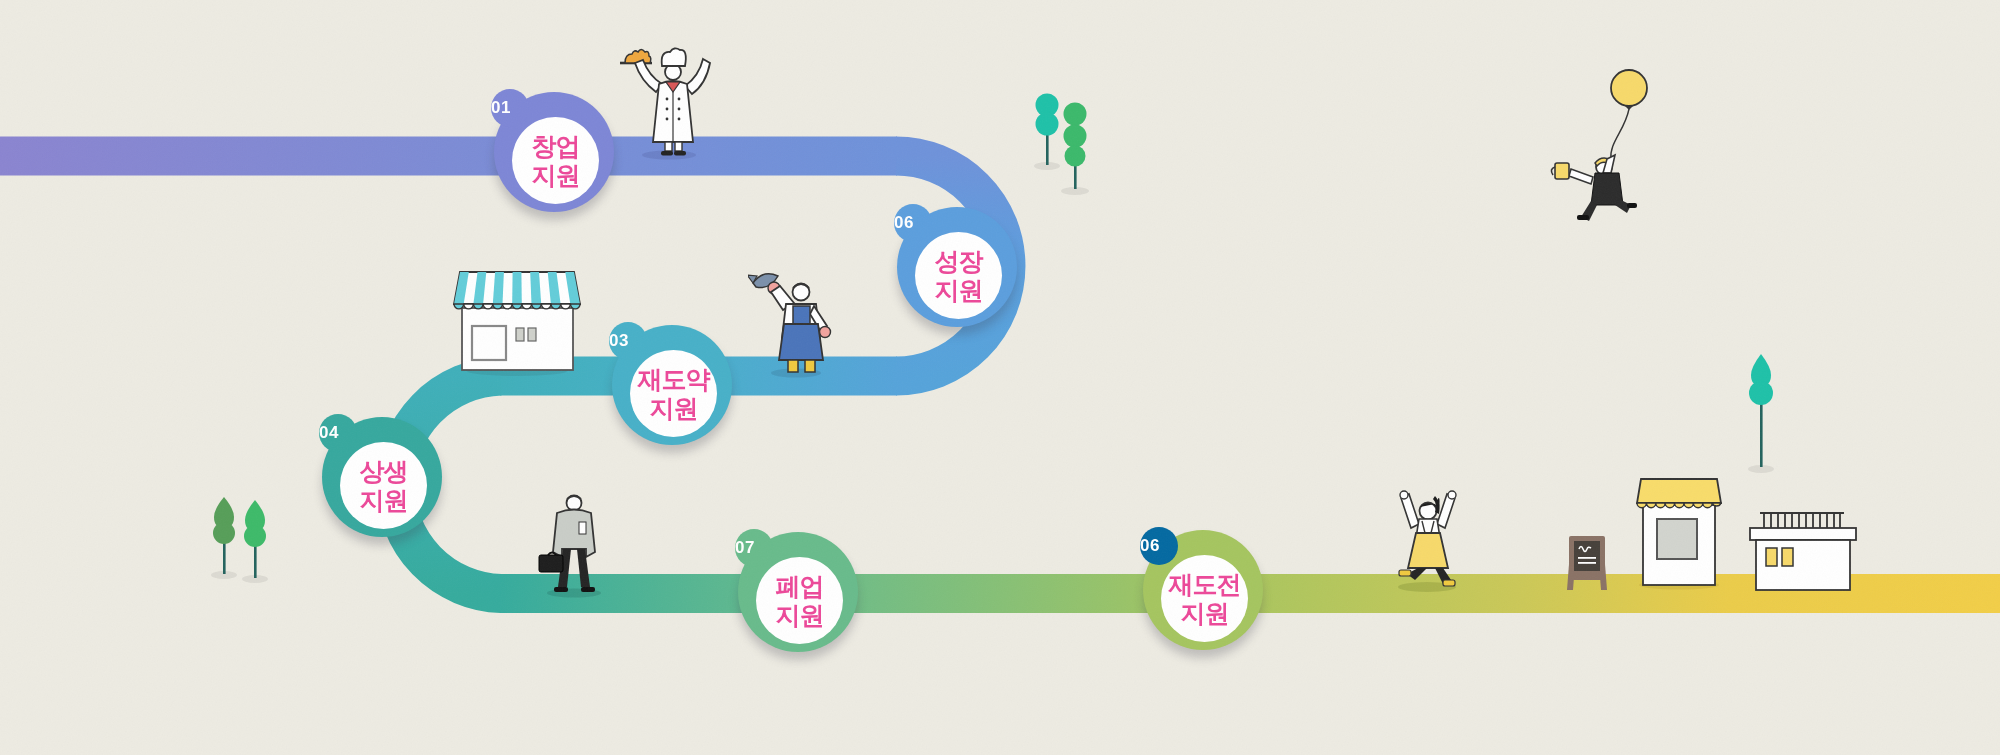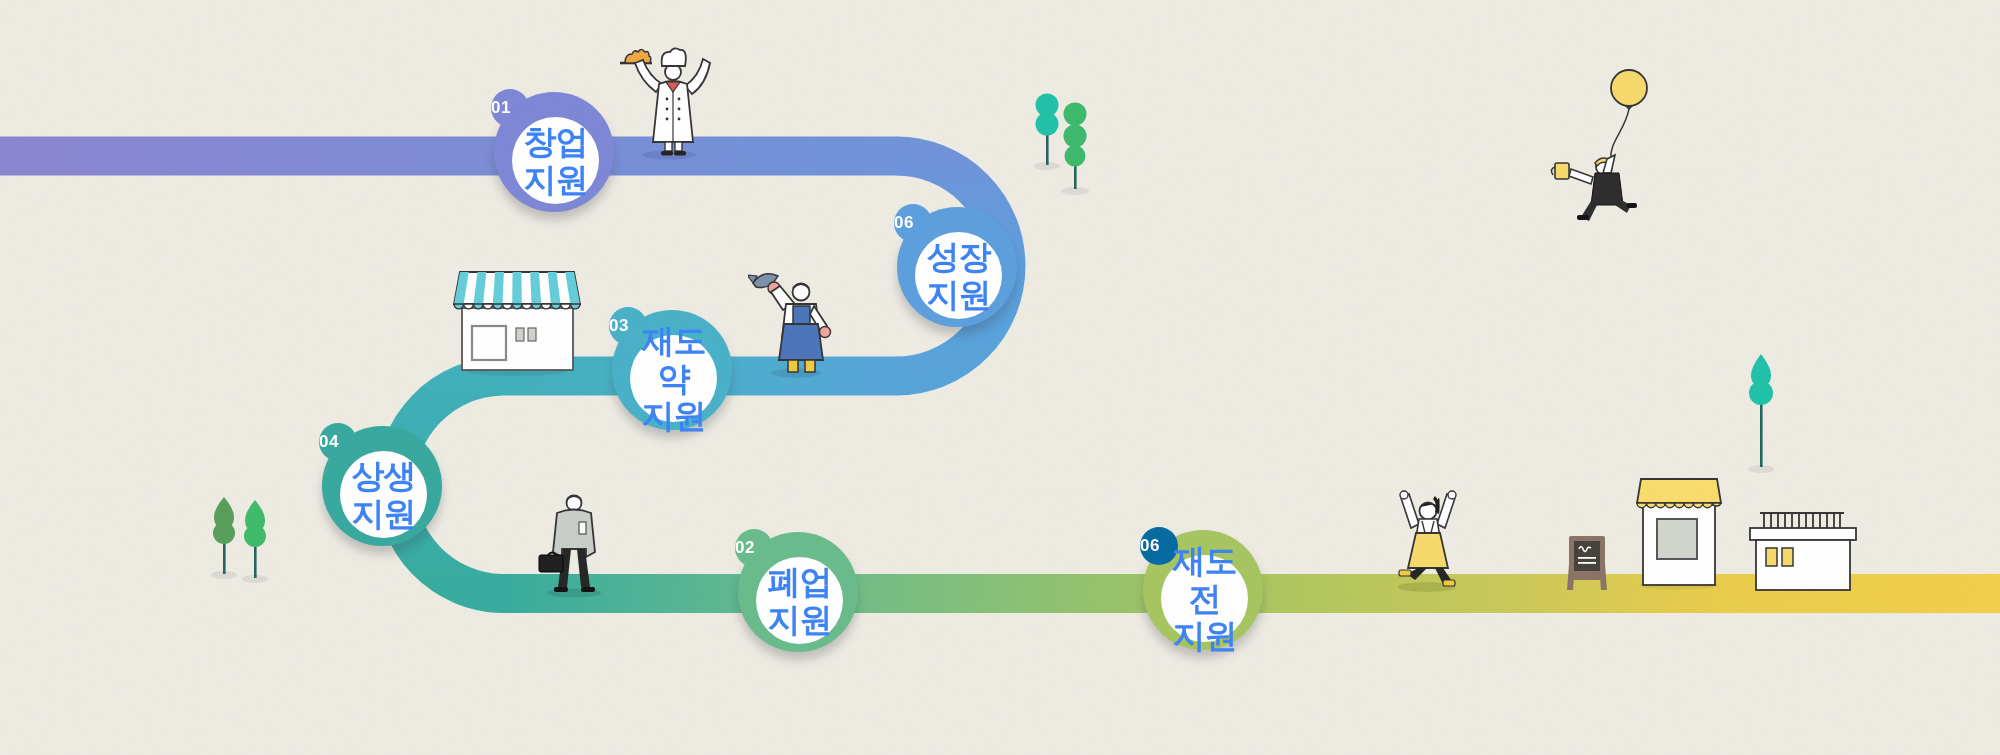--- a/index.html
+++ b/index.html
@@ -9,22 +9,22 @@
   .path-layer{left:0;top:0;}
   .grain{left:0;top:0;pointer-events:none;}
   .node{position:absolute;width:120px;height:120px;}
   .node-ring{position:absolute;left:0;top:0;width:120px;height:120px;border-radius:50%;
              box-shadow:0 8px 10px rgba(60,60,75,.25);}
   .node-badge{position:absolute;left:-3px;top:-3px;width:38px;height:38px;border-radius:50%;
               display:flex;align-items:center;justify-content:flex-start;
               color:#fff;font-size:17px;font-weight:bold;letter-spacing:.5px;}
   .node-inner{position:absolute;left:18px;top:25px;width:87px;height:87px;border-radius:50%;
               background:#fff;display:flex;align-items:center;justify-content:center;}
-  .node-label{white-space:pre-line;text-align:center;font-size:33px;font-weight:bold;
-              color:#3b82f6;line-height:1.14;letter-spacing:-1px;}
+  .node-label{white-space:pre-line;text-align:center;font-size:25px;font-weight:bold;
+              color:#ec4899;line-height:1.14;letter-spacing:-1px;}
 </style>
 </head>
 <body>
 
 <div class="stage">
 
   <svg class="path-layer" width="2000" height="755" viewBox="0 0 2000 755">
     <defs>
       <linearGradient id="gA" gradientUnits="userSpaceOnUse" x1="0" y1="0" x2="896" y2="0">
         <stop offset="0" stop-color="#8a84d0"></stop>
@@ -289,46 +289,46 @@
     <div class="node-ring" style="background: rgb(91, 158, 221);"></div>
     <div class="node-badge" style="background: rgb(91, 158, 221);">
       <span>06</span>
       </div>
     <div class="node-inner">
       <div class="node-label">성장
 지원</div>
       </div>
   </div>
 
-  <div class="node" style="left:612px;top:310px">
+  <div class="node" style="left:612px;top:325px">
     <div class="node-ring" style="background: rgb(71, 176, 200);"></div>
     <div class="node-badge" style="background: rgb(71, 176, 200);">
       <span>03</span>
       </div>
     <div class="node-inner">
       <div class="node-label">재도약
 지원</div>
       </div>
   </div>
 
-  <div class="node" style="left:322px;top:426px">
+  <div class="node" style="left:322px;top:417px">
     <div class="node-ring" style="background: rgb(54, 168, 158);"></div>
     <div class="node-badge" style="background: rgb(54, 168, 158);">
       <span>04</span>
       </div>
     <div class="node-inner">
       <div class="node-label">상생
 지원</div>
       </div>
   </div>
 
   <div class="node" style="left:738px;top:532px">
     <div class="node-ring" style="background: rgb(104, 187, 139);"></div>
     <div class="node-badge" style="background: rgb(104, 187, 139);">
-      <span>02</span>
+      <span>07</span>
       </div>
     <div class="node-inner">
       <div class="node-label">폐업
 지원</div>
       </div>
   </div>
 
   <div class="node" style="left:1143px;top:530px">
     <div class="node-ring" style="background: rgb(165, 197, 95);"></div>
     <div class="node-badge" style="background: #0369a1;">

